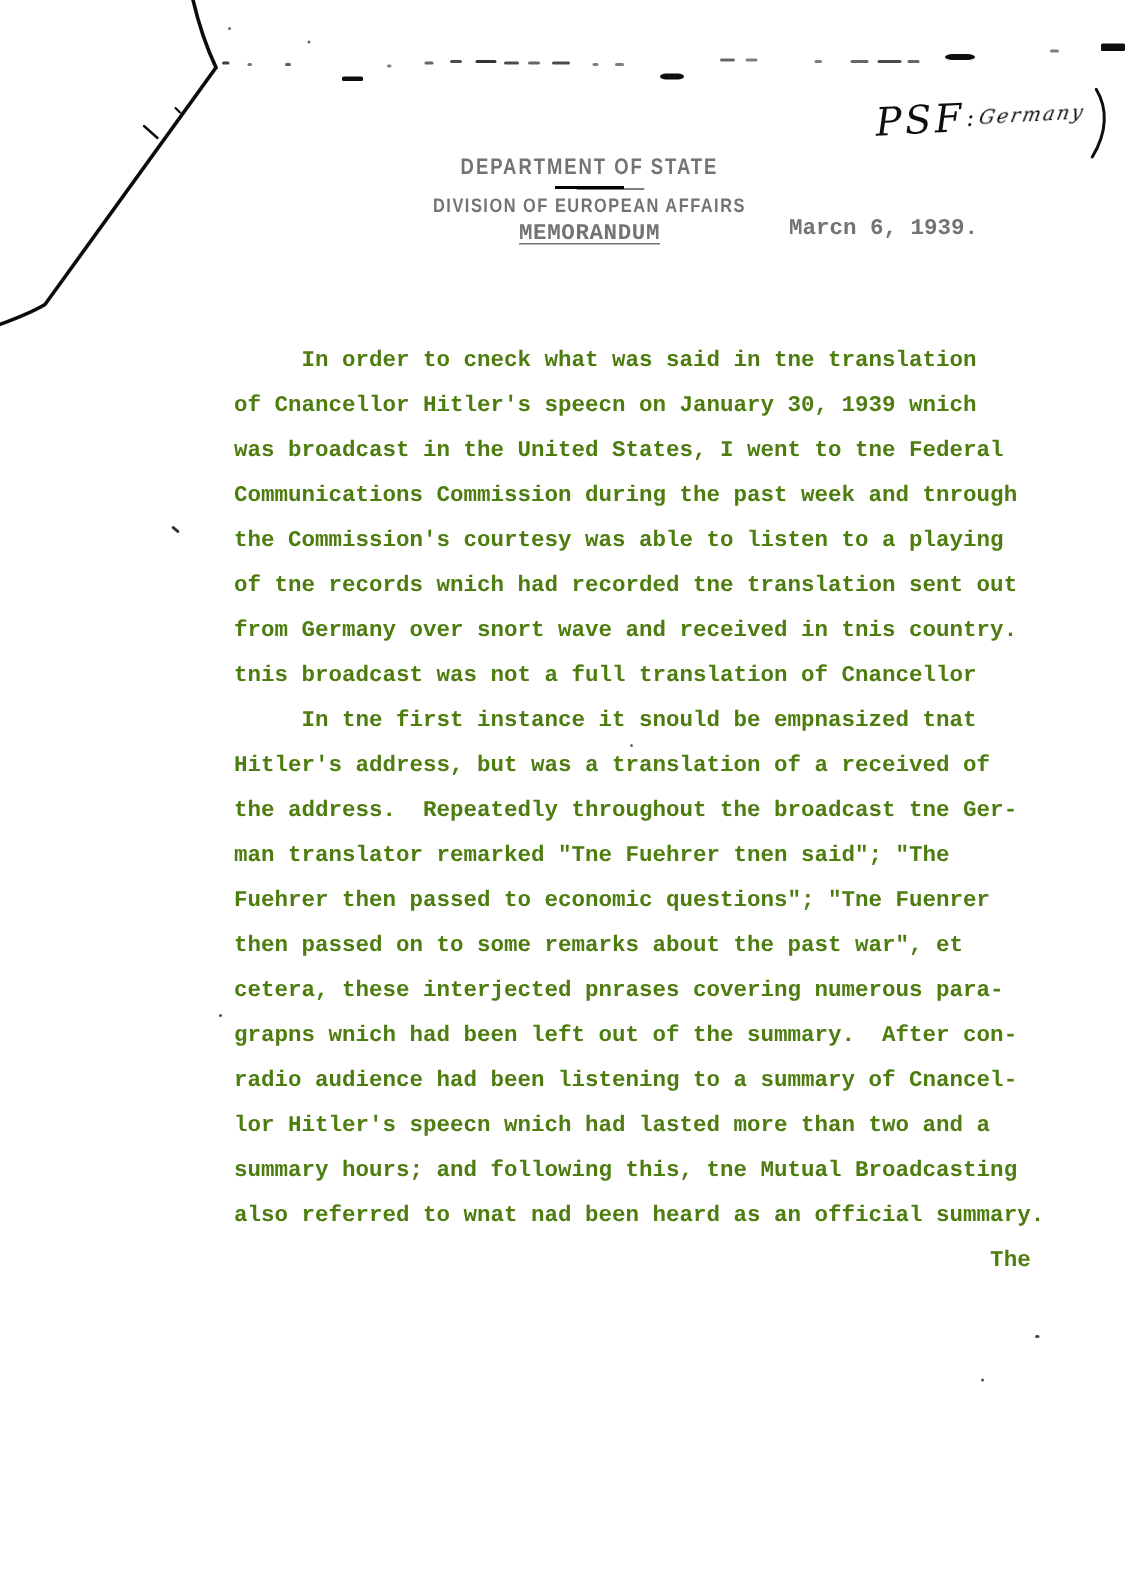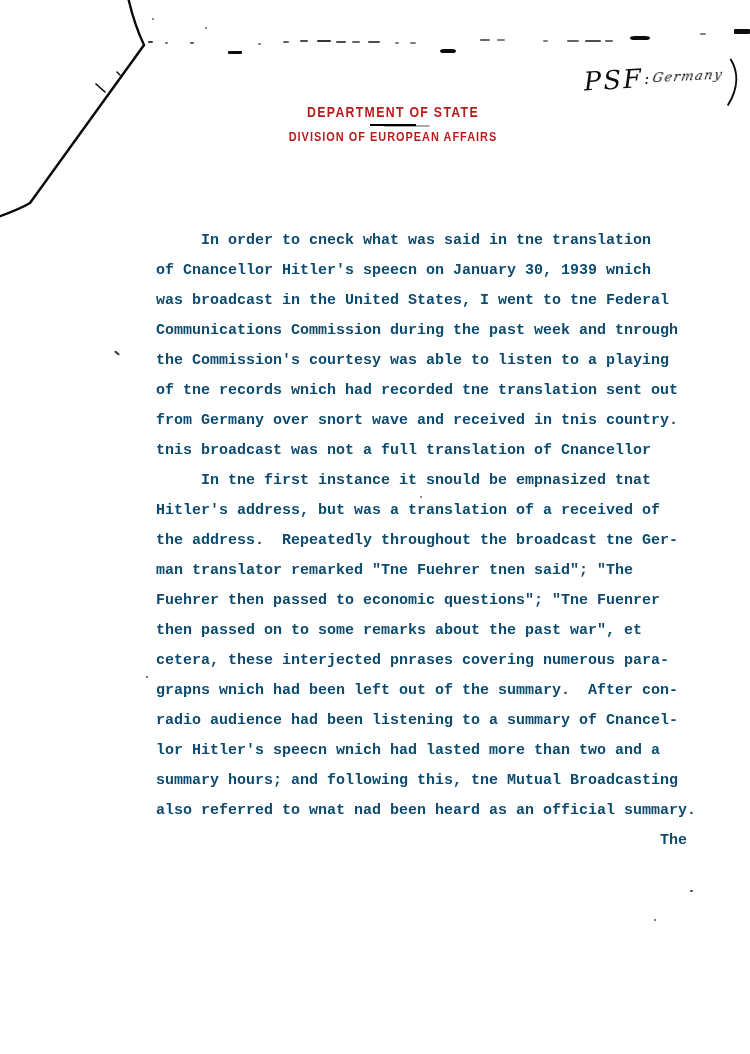--- a/index.html
+++ b/index.html
@@ -27,21 +27,21 @@
     position:relative;top:-3px;margin:0 2px 0 1px;
   }
   .annotation .scrawl{
     font-family:"DejaVu Serif",serif;font-style:italic;font-size:13px;
     letter-spacing:1.5px;display:inline-block;transform:skewX(-14deg) translateY(-4px);
     filter:blur(.3px);
   }
   .annotation svg{vertical-align:middle;margin-left:2px;position:relative;top:4px;}
 
   
-  .letterhead{position:absolute;left:36px;top:103px;width:714px;text-align:center;color:#b91c1c;}
+  .letterhead{position:absolute;left:36px;top:103px;width:714px;text-align:center;color:#737373;}
   .dept{
     font-family:"Liberation Sans",sans-serif;font-weight:700;font-size:15px;
     letter-spacing:1.6px;transform:scaleX(.82);transform-origin:center;
     display:block;
   }
   .rule{width:46px;height:2px;background:#000;margin:4px auto 3px auto;box-shadow:14px 1px 0 -0.5px #555;}
   .division{
     font-family:"Liberation Sans",sans-serif;font-weight:700;font-size:13px;
     letter-spacing:1.2px;transform:scaleX(.84);transform-origin:center;
     display:block;margin-top:1px;
@@ -54,21 +54,21 @@
   .memodate{
     position:absolute;left:490px;top:-2px;
     font-family:"Liberation Mono",monospace;font-weight:700;font-size:15px;
   }
 
   
   .memo-body{position:absolute;left:156px;top:226px;width:560px;}
   .memo-line{
     white-space:pre;height:30px;line-height:30px;
     font-family:"Liberation Mono",monospace;font-weight:700;font-size:15px;
-    letter-spacing:0;color:#0c4a6e;
+    letter-spacing:0;color:#4d7c0f;
   }
 </style>
 </head>
 <body>
 
 <div class="page">
 
   <svg class="fold-svg" width="220" height="230" viewBox="0 0 220 230">
     <path d="M128,-3 C130,6 135,26 144,45 L30,203 C20,209 9,213 -2,217" fill="none" stroke="#0b0b0b" stroke-width="2.4" stroke-linecap="round"></path>
     <path d="M96,84 L105,92" fill="none" stroke="#0b0b0b" stroke-width="1.6" stroke-linecap="round"></path>
@@ -110,20 +110,24 @@
   <div class="annotation">
     <span class="psf">PSF</span><span class="colon">:</span><span class="scrawl">Germany</span><svg width="16" height="48" viewBox="0 0 16 48">
       <path d="M8,1 C15,14 14,30 3,46" fill="none" stroke="#0e0e0e" stroke-width="2" stroke-linecap="round"></path>
     </svg>
   </div>
 
   <div class="letterhead">
     <span class="dept">DEPARTMENT OF STATE</span>
     <div class="rule"></div>
     <span class="division">DIVISION OF EUROPEAN AFFAIRS</span>
+    <div class="memoline">
+      <span class="memotitle">MEMORANDUM</span>
+      <span class="memodate">Marcn 6, 1939.</span>
+    </div>
   </div>
 
   <div class="memo-body" id="memo-body">
 
   <div class="memo-line">     In order to cneck what was said in tne translation</div>
       <div class="memo-line">of Cnancellor Hitler's speecn on January 30, 1939 wnich</div>
       <div class="memo-line">was broadcast in the United States, I went to tne Federal</div>
       <div class="memo-line">Communications Commission during the past week and tnrough</div>
       <div class="memo-line">the Commission's courtesy was able to listen to a playing</div>
       <div class="memo-line">of tne records wnich had recorded tne translation sent out</div>

